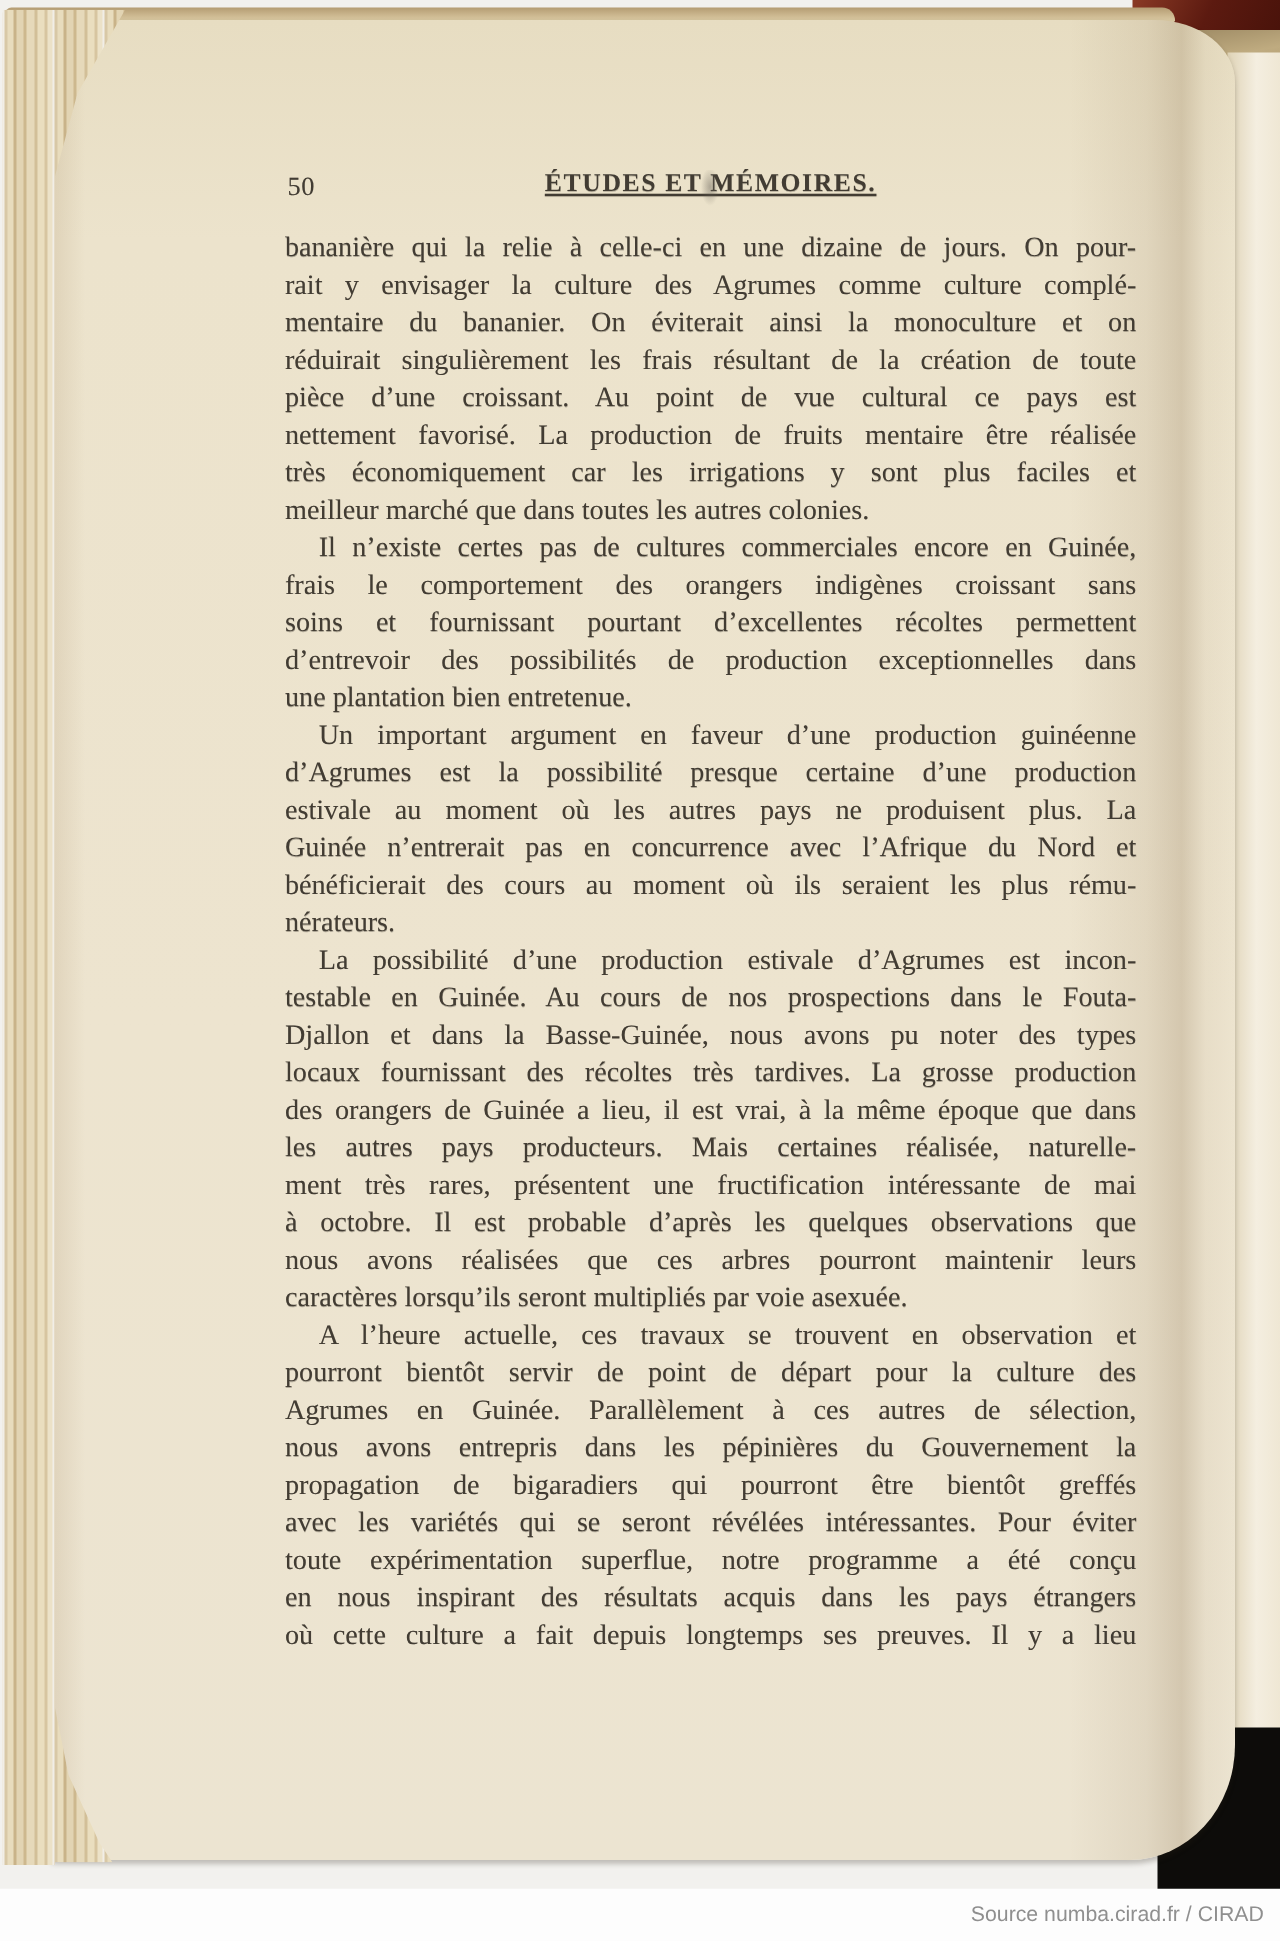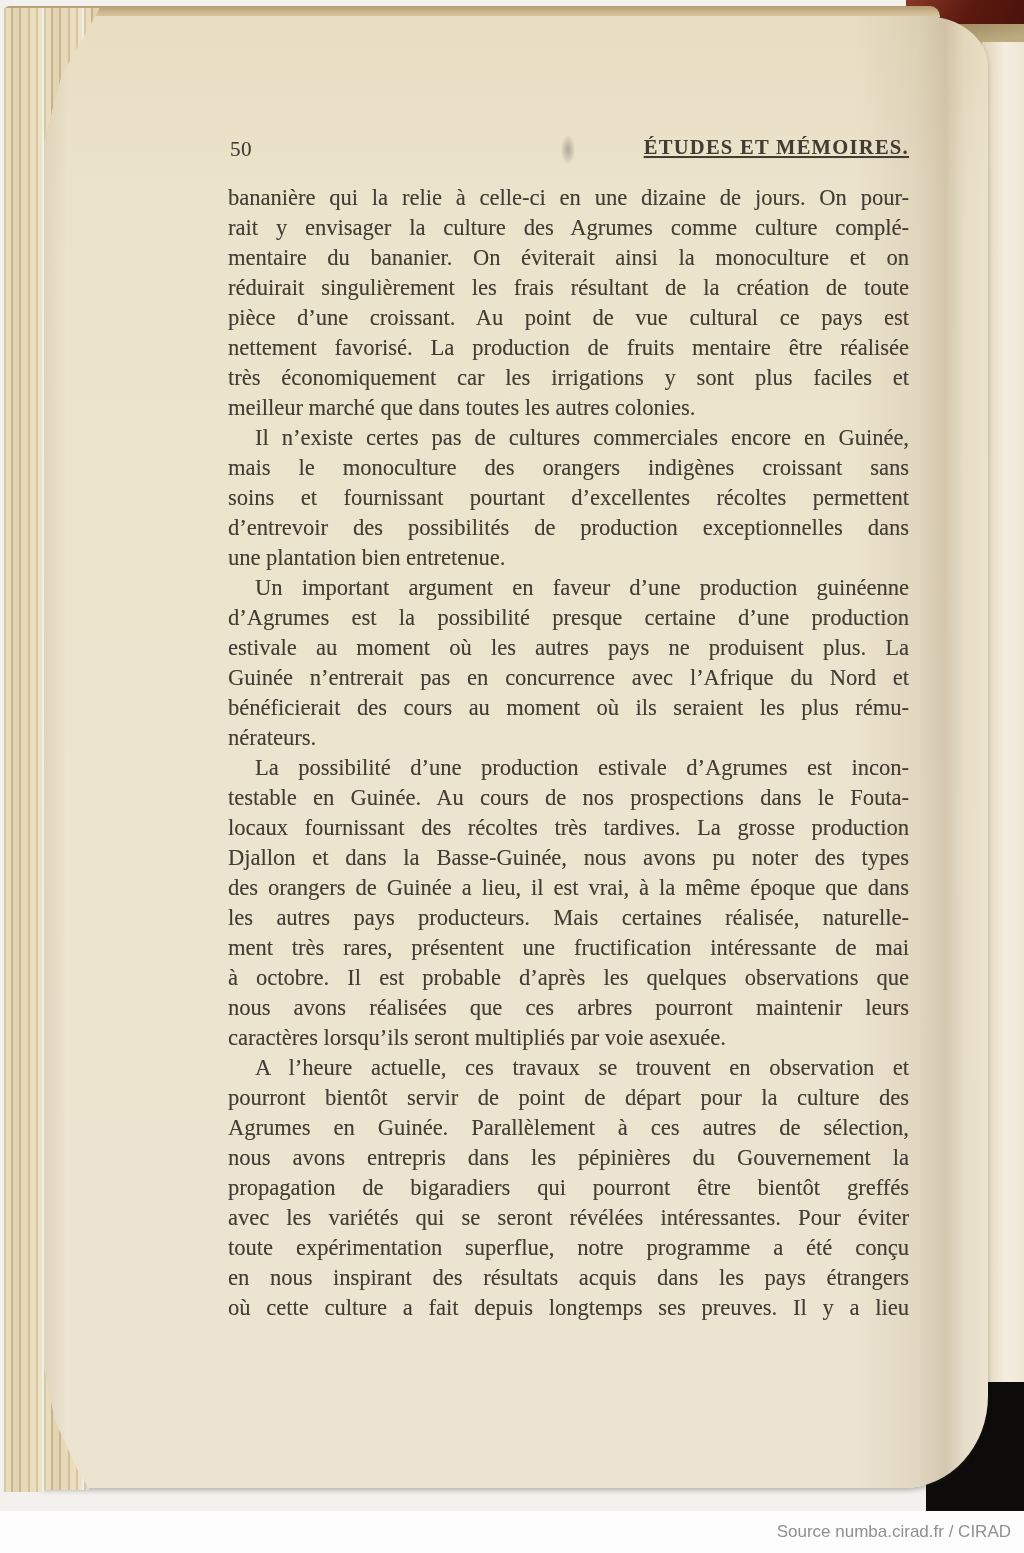--- a/index.html
+++ b/index.html
@@ -74,21 +74,21 @@
   .page-header {
     position:absolute; left:228px; top:136px; width:681px; height:30px; z-index:6;
     color:var(--ink,#423c33);
     text-decoration:underline;
   }
   .page-number {
     position:absolute; left:2px; top:1px; font-size:21px; letter-spacing:0.5px;
     text-shadow:0.2px 0.2px 0 rgba(60,54,45,0.35);
   }
   .running-title {
-    text-align:right; font-size:20.5px; font-weight:bold; letter-spacing:1.3px;
+    text-align:center; font-size:20.5px; font-weight:bold; letter-spacing:1.3px;
     text-shadow:0.2px 0.2px 0 rgba(60,54,45,0.25);
   }
   .ink-smudge {
     position:absolute; left:560px; top:136px; width:16px; height:30px; z-index:6;
     background:radial-gradient(ellipse at 50% 45%, rgba(100,95,85,0.45), rgba(100,95,85,0) 65%);
   }
   .text-block {
     position:absolute; left:228px; top:183px; width:681px; z-index:6;
     font-size:22.5px; line-height:30px; color:var(--ink,#423c33);
     text-shadow:0.2px 0.2px 0 rgba(60,54,45,0.35);
@@ -135,38 +135,38 @@
         <div class="line fill">rait y envisager la culture des Agrumes comme culture complé-</div>
         <div class="line fill">mentaire du bananier. On éviterait ainsi la monoculture et on</div>
         <div class="line fill">réduirait singulièrement les frais résultant de la création de toute</div>
         <div class="line fill">pièce d’une croissant. Au point de vue cultural ce pays est</div>
         <div class="line fill">nettement favorisé. La production de fruits mentaire être réalisée</div>
         <div class="line fill">très économiquement car les irrigations y sont plus faciles et</div>
         <div class="line">meilleur marché que dans toutes les autres colonies.</div>
       </div>
       <div class="paragraph">
         <div class="line fill indent">Il n’existe certes pas de cultures commerciales encore en Guinée,</div>
-        <div class="line fill">mais le monoculture des orangers indigènes croissant sans</div>
+        <div class="line fill">frais le comportement des orangers indigènes croissant sans</div>
         <div class="line fill">soins et fournissant pourtant d’excellentes récoltes permettent</div>
         <div class="line fill">d’entrevoir des possibilités de production exceptionnelles dans</div>
         <div class="line">une plantation bien entretenue.</div>
       </div>
       <div class="paragraph">
         <div class="line fill indent">Un important argument en faveur d’une production guinéenne</div>
         <div class="line fill">d’Agrumes est la possibilité presque certaine d’une production</div>
         <div class="line fill">estivale au moment où les autres pays ne produisent plus. La</div>
         <div class="line fill">Guinée n’entrerait pas en concurrence avec l’Afrique du Nord et</div>
         <div class="line fill">bénéficierait des cours au moment où ils seraient les plus rému-</div>
         <div class="line">nérateurs.</div>
       </div>
       <div class="paragraph">
         <div class="line fill indent">La possibilité d’une production estivale d’Agrumes est incon-</div>
         <div class="line fill">testable en Guinée. Au cours de nos prospections dans le Fouta-</div>
+        <div class="line fill">Djallon et dans la Basse-Guinée, nous avons pu noter des types</div>
         <div class="line fill">locaux fournissant des récoltes très tardives. La grosse production</div>
-        <div class="line fill">Djallon et dans la Basse-Guinée, nous avons pu noter des types</div>
         <div class="line fill">des orangers de Guinée a lieu, il est vrai, à la même époque que dans</div>
         <div class="line fill">les autres pays producteurs. Mais certaines réalisée, naturelle-</div>
         <div class="line fill">ment très rares, présentent une fructification intéressante de mai</div>
         <div class="line fill">à octobre. Il est probable d’après les quelques observations que</div>
         <div class="line fill">nous avons réalisées que ces arbres pourront maintenir leurs</div>
         <div class="line">caractères lorsqu’ils seront multipliés par voie asexuée.</div>
       </div>
       <div class="paragraph">
         <div class="line fill indent">A l’heure actuelle, ces travaux se trouvent en observation et</div>
         <div class="line fill">pourront bientôt servir de point de départ pour la culture des</div>

